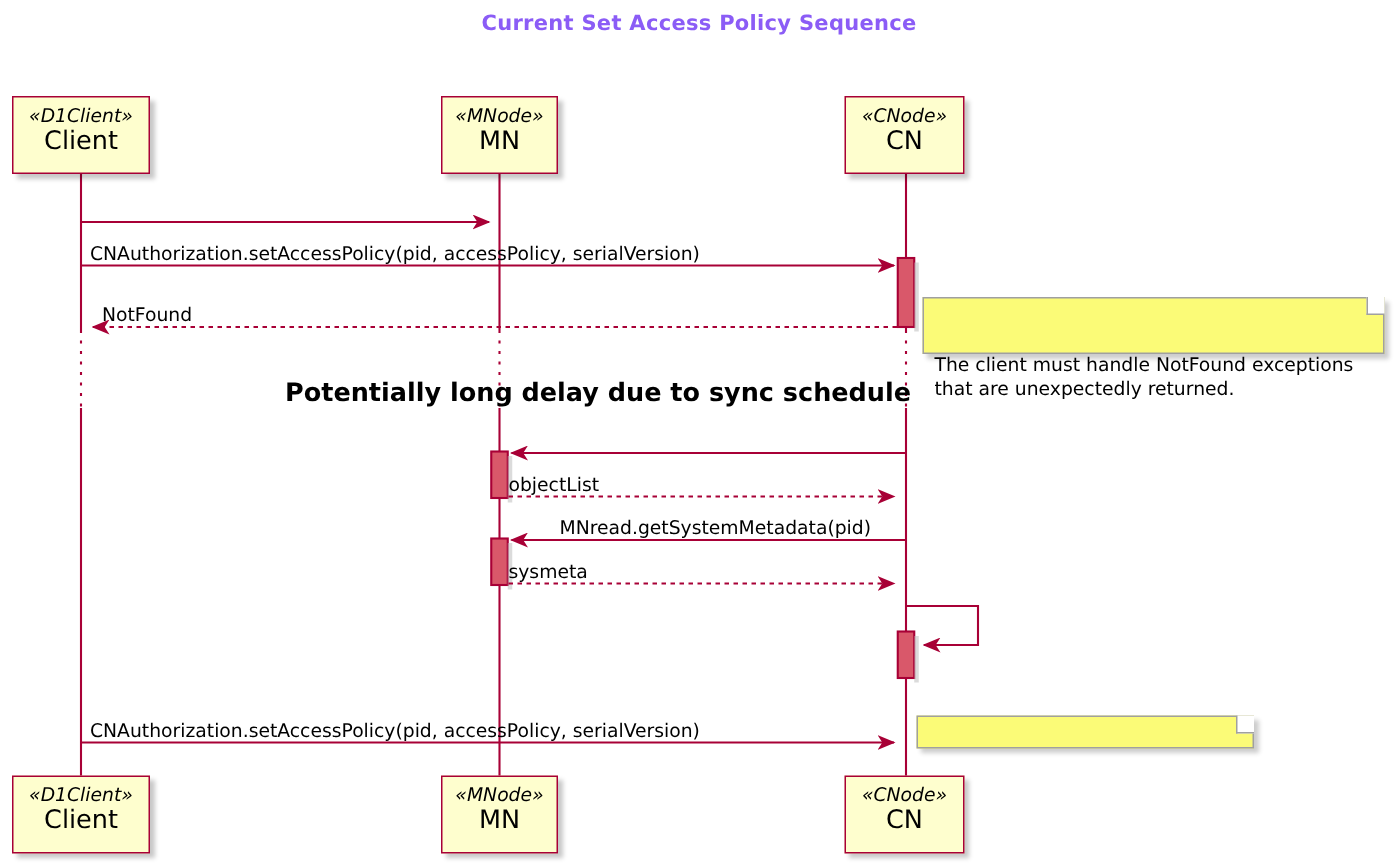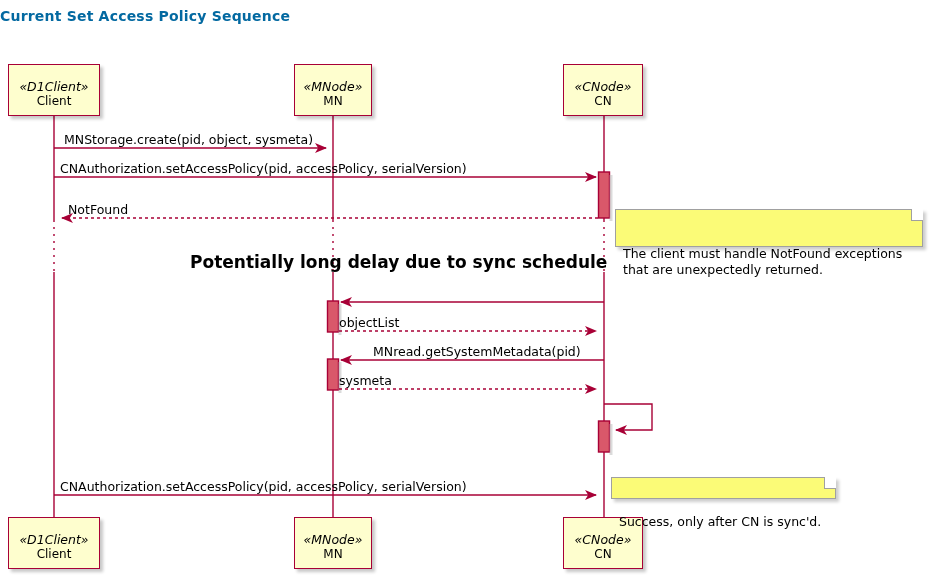--- a/index.html
+++ b/index.html
@@ -25,47 +25,47 @@
   svg.layer {
     pointer-events: none;
   }
 
   
   .diagram-title {
     position: absolute;
     top: 8px;
     left: 0;
     width: 932px;
-    text-align: left;
+    text-align: center;
     font-size: 14px;
     font-weight: bold;
-    color: #0369a1;
+    color: #8b5cf6;
     letter-spacing: 0.2px;
   }
 
   
   .participant {
     position: absolute;
     box-sizing: border-box;
     background: #FEFECE;
     border: 1.5px solid #A80036;
     box-shadow: 3px 3px 3px rgba(0,0,0,0.22);
     text-align: center;
-    padding-top: 14px;
+    padding-top: 4px;
     line-height: 1.22;
   }
   .participant .stereotype {
     display: block;
     font-style: italic;
     font-size: 12.5px;
     color: #000000;
   }
   .participant .pname {
     display: block;
-    font-size: 12px;
+    font-size: 17px;
     color: #000000;
   }
 
   
   .msg-label {
     position: absolute;
     font-size: 12.5px;
     color: #000000;
     white-space: nowrap;
   }
@@ -209,34 +209,32 @@
   </div>
   <div class="participant" style="left:294px; top:517px; width:78px; height:52px;">
     <span class="stereotype">«MNode»</span>
     <span class="pname">MN</span>
   </div>
   <div class="participant" style="left:563px; top:517px; width:80px; height:52px;">
     <span class="stereotype">«CNode»</span>
     <span class="pname">CN</span>
   </div>
 
-  <div class="msg-label" style="left:64px; top:132px;">MNStorage.create(pid, object, sysmeta)</div>
   <div class="msg-label" style="left:60px; top:161px;">CNAuthorization.setAccessPolicy(pid, accessPolicy, serialVersion)</div>
   <div class="msg-label" style="left:68px; top:202px;">NotFound</div>
   <div class="msg-label" style="left:339px; top:315px;">objectList</div>
   <div class="msg-label" style="left:373px; top:344px;">MNread.getSystemMetadata(pid)</div>
   <div class="msg-label" style="left:339px; top:373px;">sysmeta</div>
   <div class="msg-label" style="left:60px; top:479px;">CNAuthorization.setAccessPolicy(pid, accessPolicy, serialVersion)</div>
 
   <div class="delay-label" style="left:190px; top:252px;">Potentially long delay due to sync schedule</div>
 
-  <div class="note" style="left:615px; top:209px; width:308px; height:38px;">
+  <div class="note" style="left:615px; top:198px; width:308px; height:38px;">
     <span class="fold"></span>
     <span>The client must handle NotFound exceptions
 that are unexpectedly returned.</span>
   </div>
 
   <div class="note" style="left:611px; top:477px; width:225px; height:22px;">
     <span class="fold"></span>
-    <span>Success, only after CN is sync'd.</span>
   </div>
 
 </div>
 
 </body></html>

